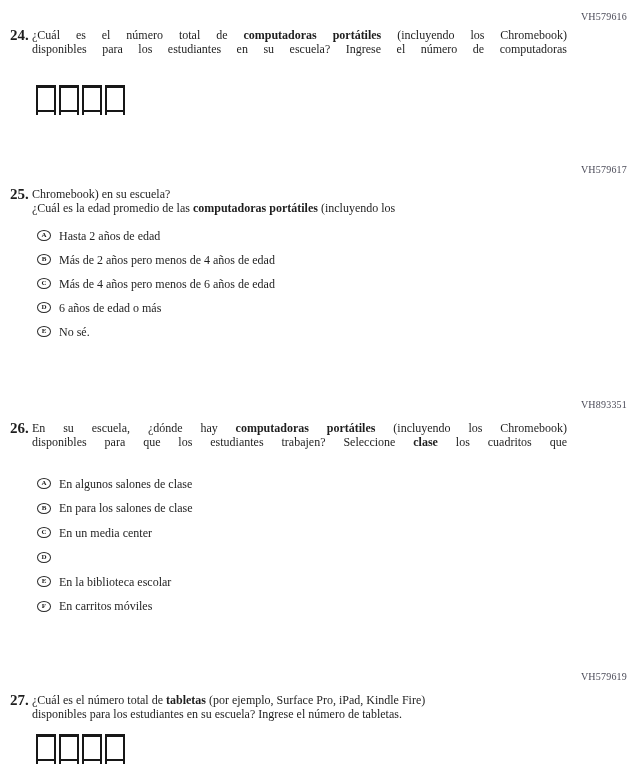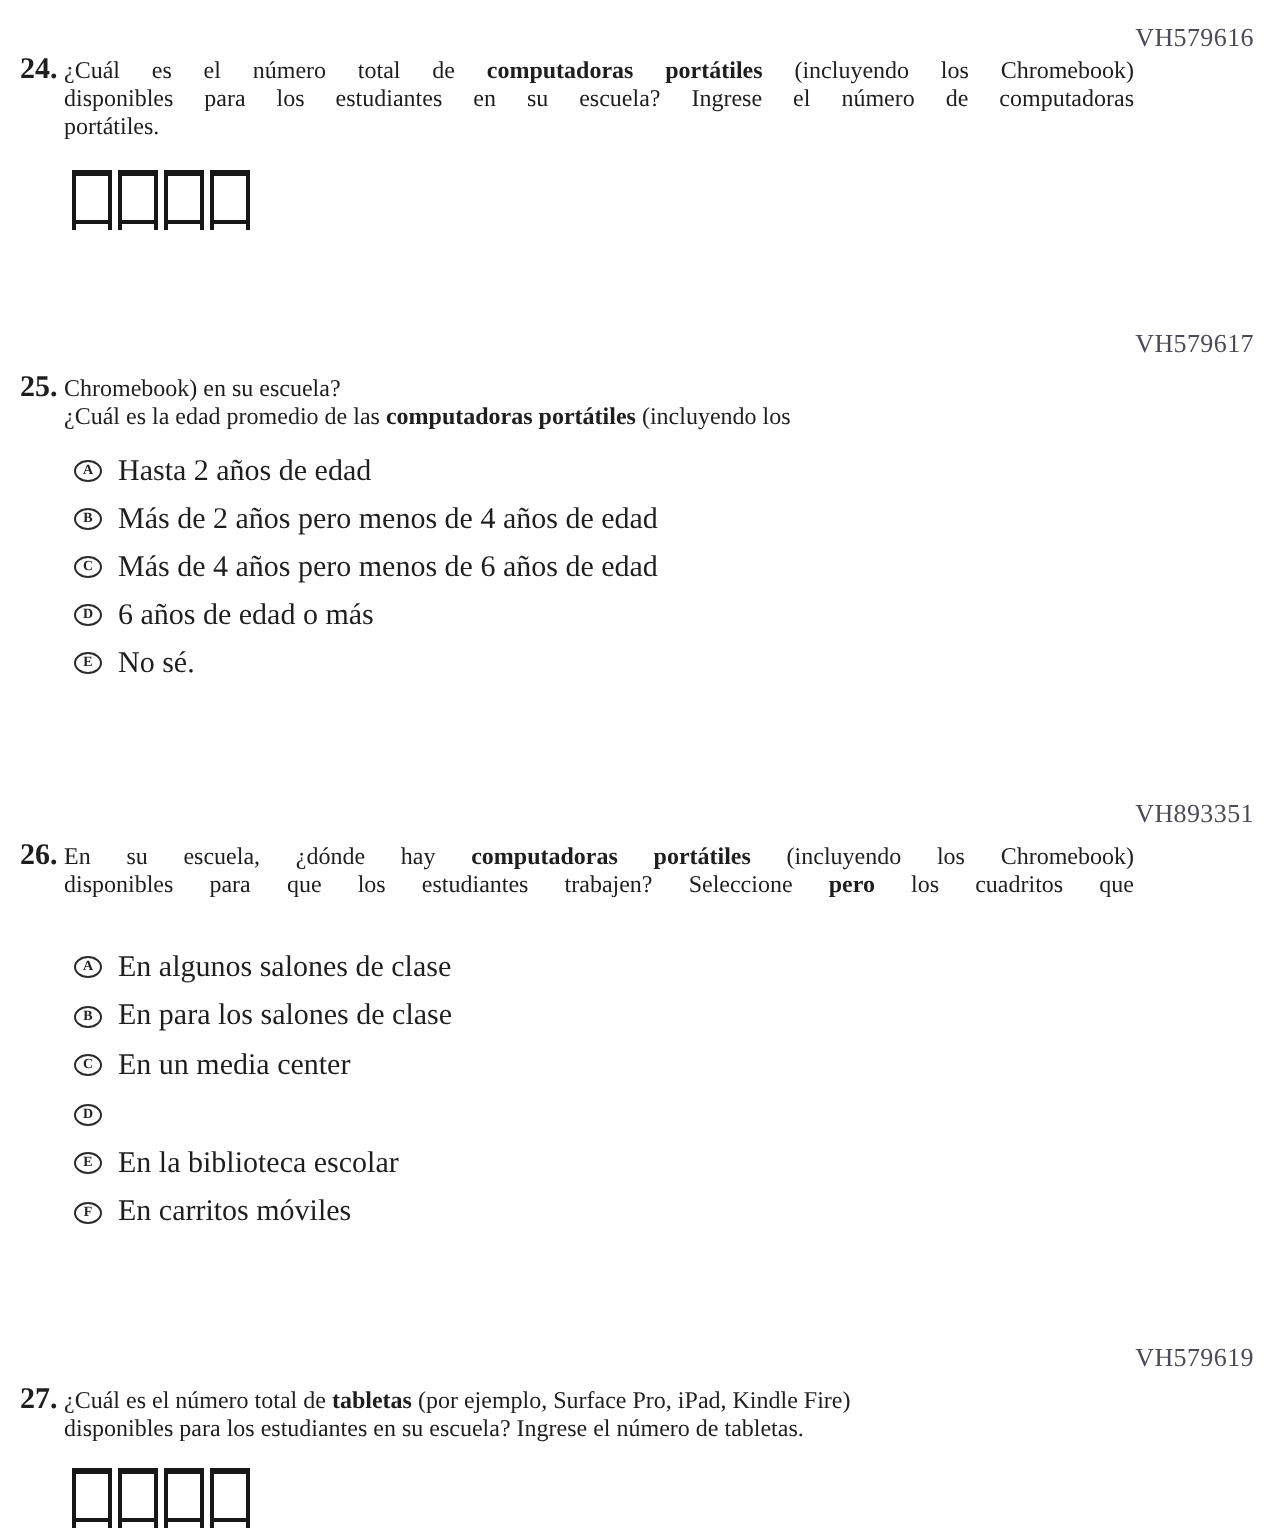--- a/index.html
+++ b/index.html
@@ -4,21 +4,21 @@
 <style>
   html,body{margin:0;padding:0;}
   body{
     width:638px;height:765px;background:#ffffff;overflow:hidden;position:relative;
     font-family:"Liberation Serif","DejaVu Serif",serif;
     color:#1e1e1e;
   }
   .page{position:absolute;inset:0;}
   .code{
     position:absolute;right:11px;
-    font-size:13px;color:#4b4b58;letter-spacing:.2px;
+    font-size:10px;color:#4b4b58;letter-spacing:.2px;
     font-family:"Liberation Serif",serif;
   }
   .q{position:absolute;left:0;}
   .qnum{
     position:absolute;left:10px;top:0;
     font-weight:bold;font-size:15px;line-height:14px;
   }
   .qtext{margin-left:32px;width:535px;}
   .line{font-size:12px;line-height:14px;white-space:nowrap;}
   .just{white-space:normal;text-align:justify;text-align-last:justify;}
@@ -30,21 +30,21 @@
   .bub{
     box-sizing:border-box;flex:0 0 auto;
     width:14px;height:11px;border:1px solid #2b2b2b;border-radius:50%;
     display:flex;align-items:center;justify-content:center;
     margin-right:8px;background:#fff;
   }
   .blt{
     font-style:normal;font-size:7px;line-height:7px;font-weight:600;
     font-family:"Liberation Serif",serif;color:#222;
   }
-  .olabel{font-size:15px;line-height:14px;}
+  .olabel{font-size:12px;line-height:14px;}
   .boxes{position:absolute;left:36px;display:flex;gap:3px;}
   .dbox{
     box-sizing:border-box;position:relative;
     width:20px;height:27px;background:#fff;
     border:2px solid #171717;border-top-width:3px;
   }
   .dbox::before,.dbox::after{
     content:"";position:absolute;bottom:-5px;width:2px;height:3px;background:#171717;
   }
   .dbox::before{left:-2px;}
@@ -54,21 +54,20 @@
 <body>
 
 <div class="page">
 
   <span class="code" style="top:11px">VH579616</span>
   <div class="q" style="top:28px">
     <span class="qnum">24.</span>
     <div class="qtext">
       <div class="line just"><span>¿Cuál es el número total de </span><b>computadoras portátiles</b><span> (incluyendo los Chromebook)</span></div>
       <div class="line just">disponibles para los estudiantes en su escuela? Ingrese el número de computadoras</div>
-      <div class="line">portátiles.</div>
     </div>
   </div>
   <div class="boxes" style="top:85px">
     <div class="dbox"></div>
     <div class="dbox"></div>
     <div class="dbox"></div>
     <div class="dbox"></div>
   </div>
 
   <span class="code" style="top:164px">VH579617</span>
@@ -110,21 +109,21 @@
         </span>
       <span class="olabel">No sé.</span>
     </div>
   </div>
 
   <span class="code" style="top:399px">VH893351</span>
   <div class="q" style="top:421px">
     <span class="qnum">26.</span>
     <div class="qtext">
       <div class="line just"><span>En su escuela, ¿dónde hay </span><b>computadoras portátiles</b><span> (incluyendo los Chromebook)</span></div>
-      <div class="line just"><span>disponibles para que los estudiantes trabajen? Seleccione </span><b>pero</b><span> los cuadritos que</span></div>
+      <div class="line just"><span>disponibles para que los estudiantes trabajen? Seleccione </span><b>clase</b><span> los cuadritos que</span></div>
     </div>
   </div>
   <div class="opts gap245" style="top:476px">
     <div class="opt">
       <span class="bub">
           <i class="blt">A</i>
         </span>
       <span class="olabel">En algunos salones de clase</span>
     </div>
     <div class="opt">

